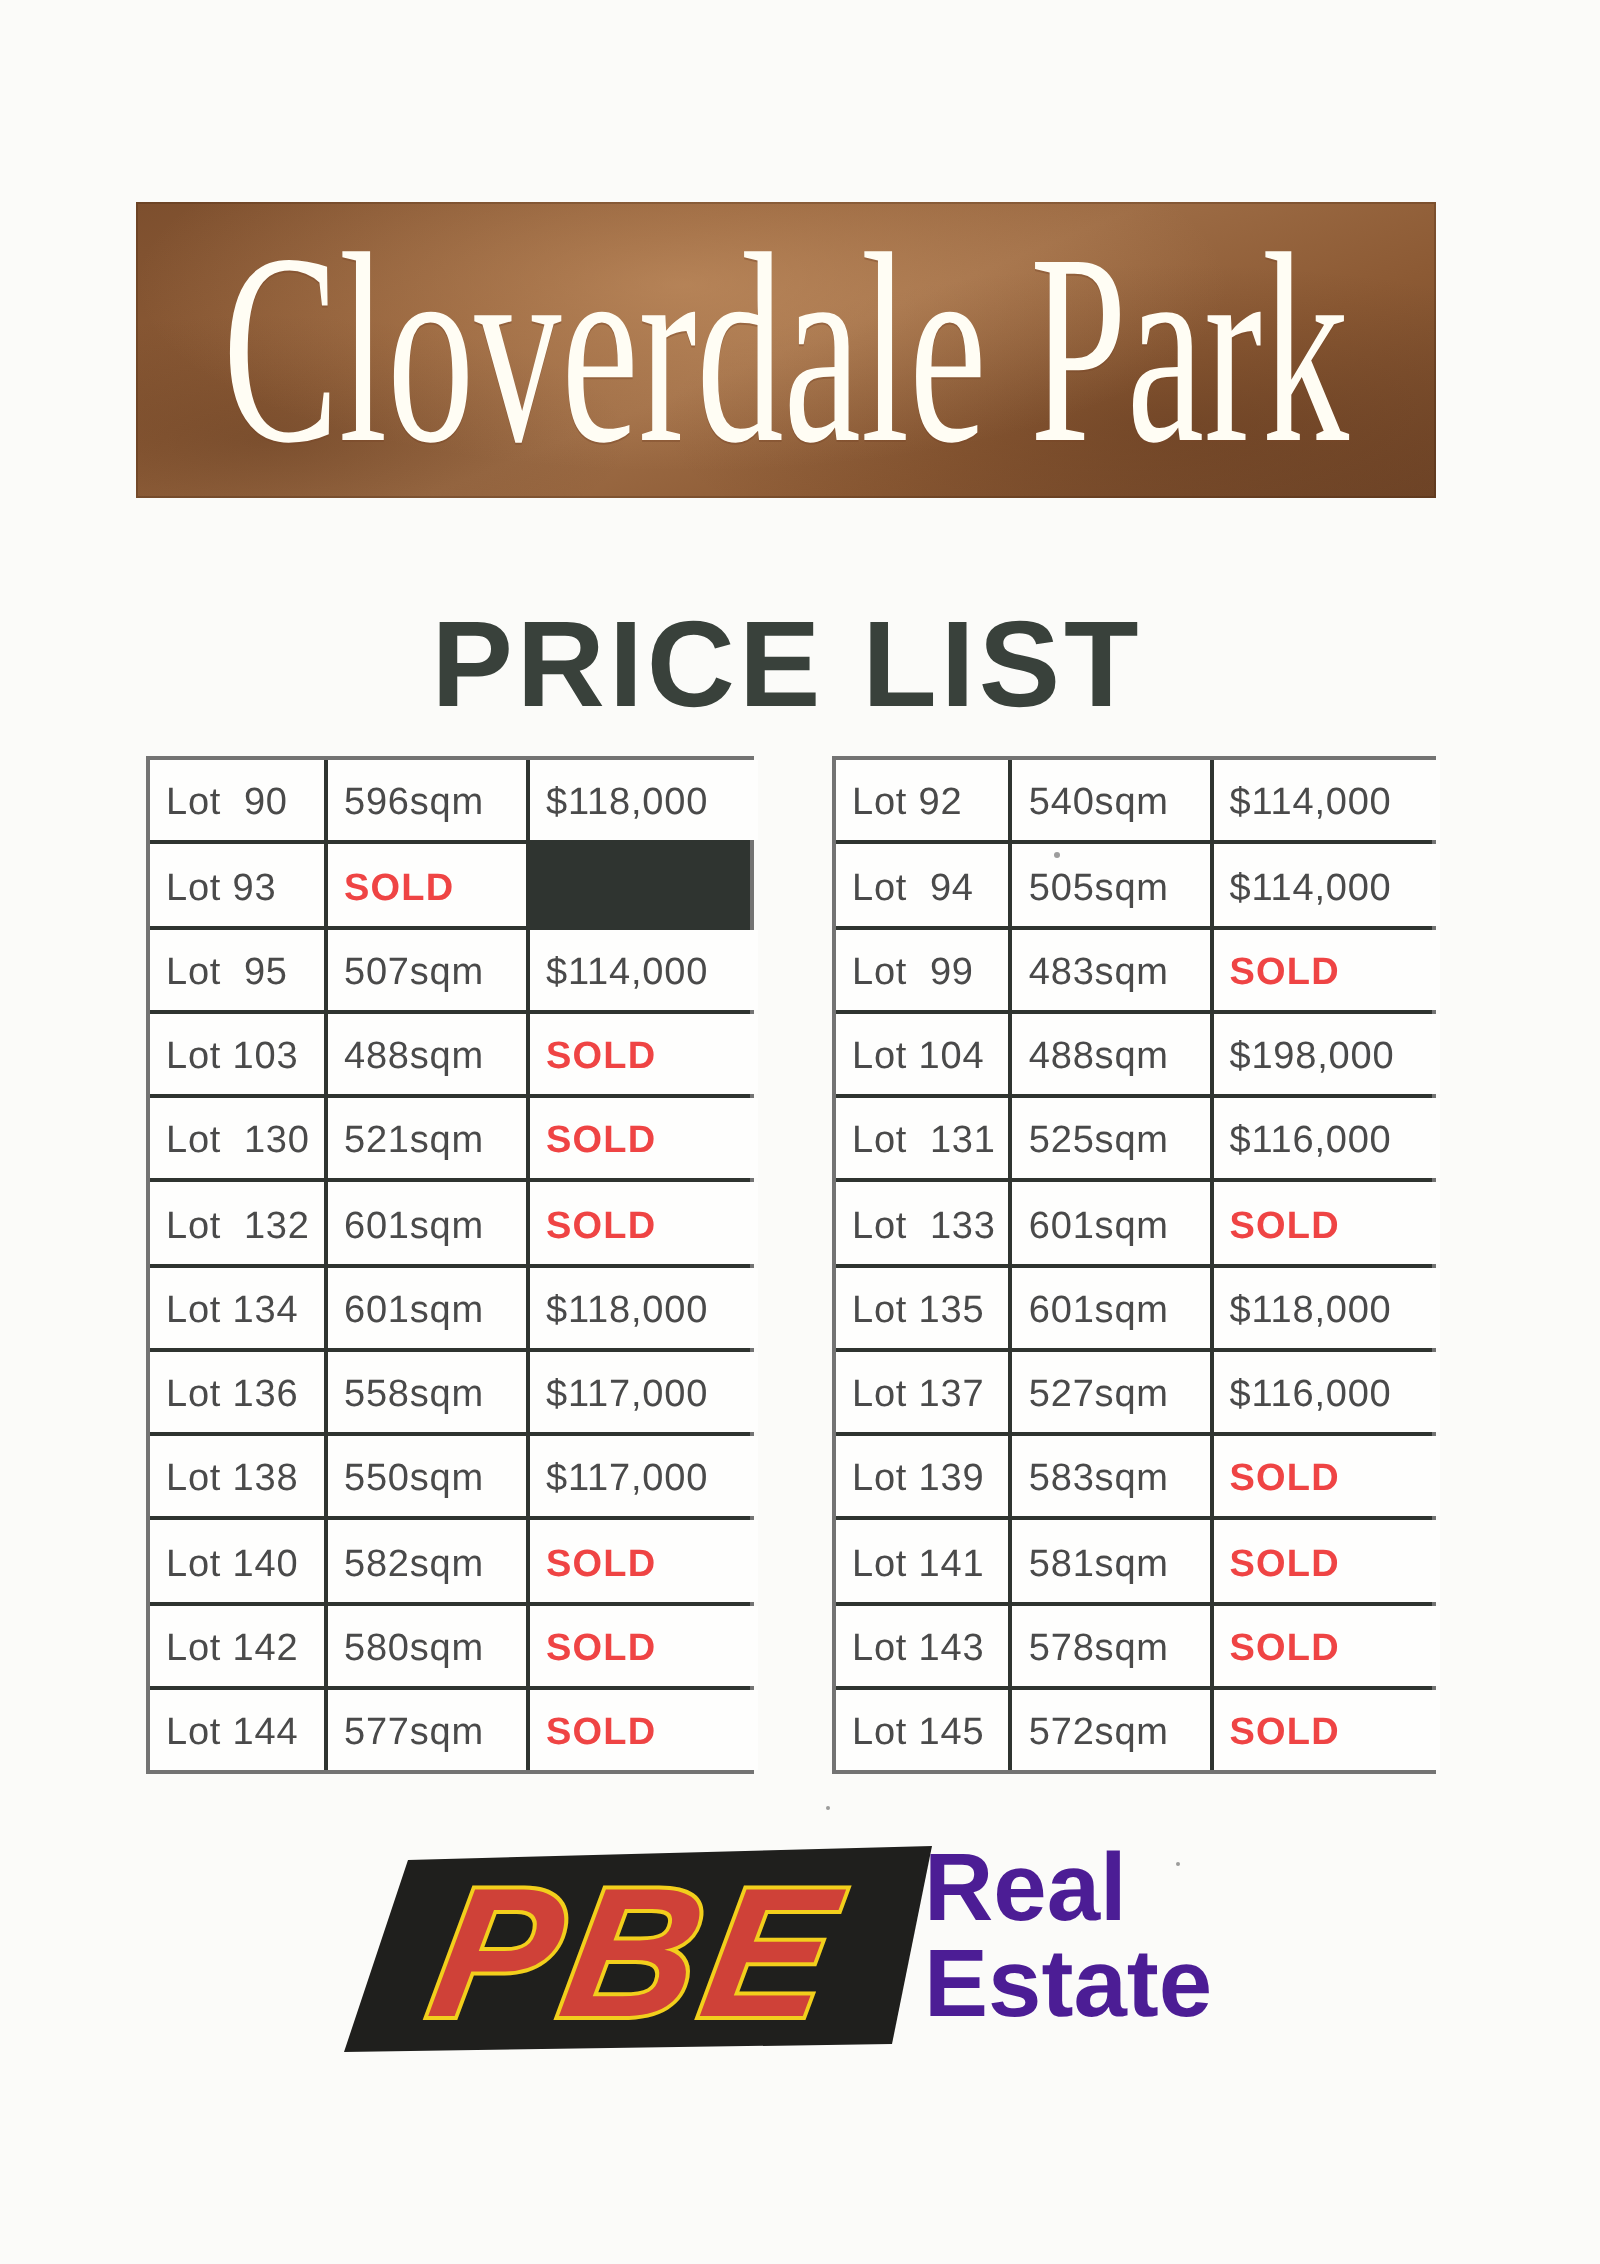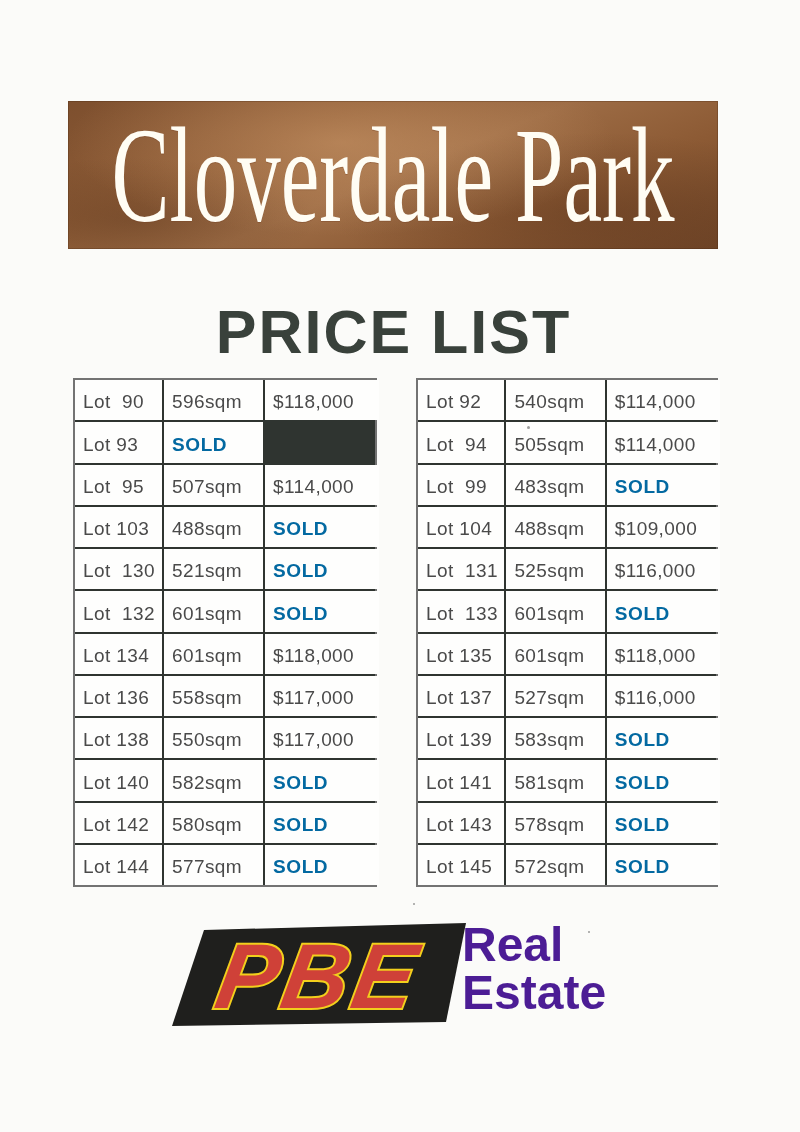--- a/index.html
+++ b/index.html
@@ -68,21 +68,21 @@
     display: flex;
     align-items: flex-end;
     padding: 0 2px 7px 8px;
     font-size: 19px;
     color: #4a4a4a;
     letter-spacing: 0.4px;
     white-space: pre;
     overflow: hidden;
   }
   .tcell.sold {
-    color: #0369a1;
+    color: #ef4444;
     font-weight: bold;
     letter-spacing: 0.6px;
   }
 
   
   .logo {
     position: absolute; left: 166px; top: 920px;
     width: 480px; height: 118px;
   }
   .logo svg { position: absolute; left: 0; top: 0; }
@@ -191,21 +191,21 @@
         <div class="tcell">$114,000</div>
       </div>
       <div class="trow">
         <div class="tcell">Lot  99</div>
         <div class="tcell">483sqm</div>
         <div class="tcell sold">SOLD</div>
       </div>
       <div class="trow">
         <div class="tcell">Lot 104</div>
         <div class="tcell">488sqm</div>
-        <div class="tcell">$109,000</div>
+        <div class="tcell">$198,000</div>
       </div>
       <div class="trow">
         <div class="tcell">Lot  131</div>
         <div class="tcell">525sqm</div>
         <div class="tcell">$116,000</div>
       </div>
       <div class="trow">
         <div class="tcell">Lot  133</div>
         <div class="tcell">601sqm</div>
         <div class="tcell sold">SOLD</div>

